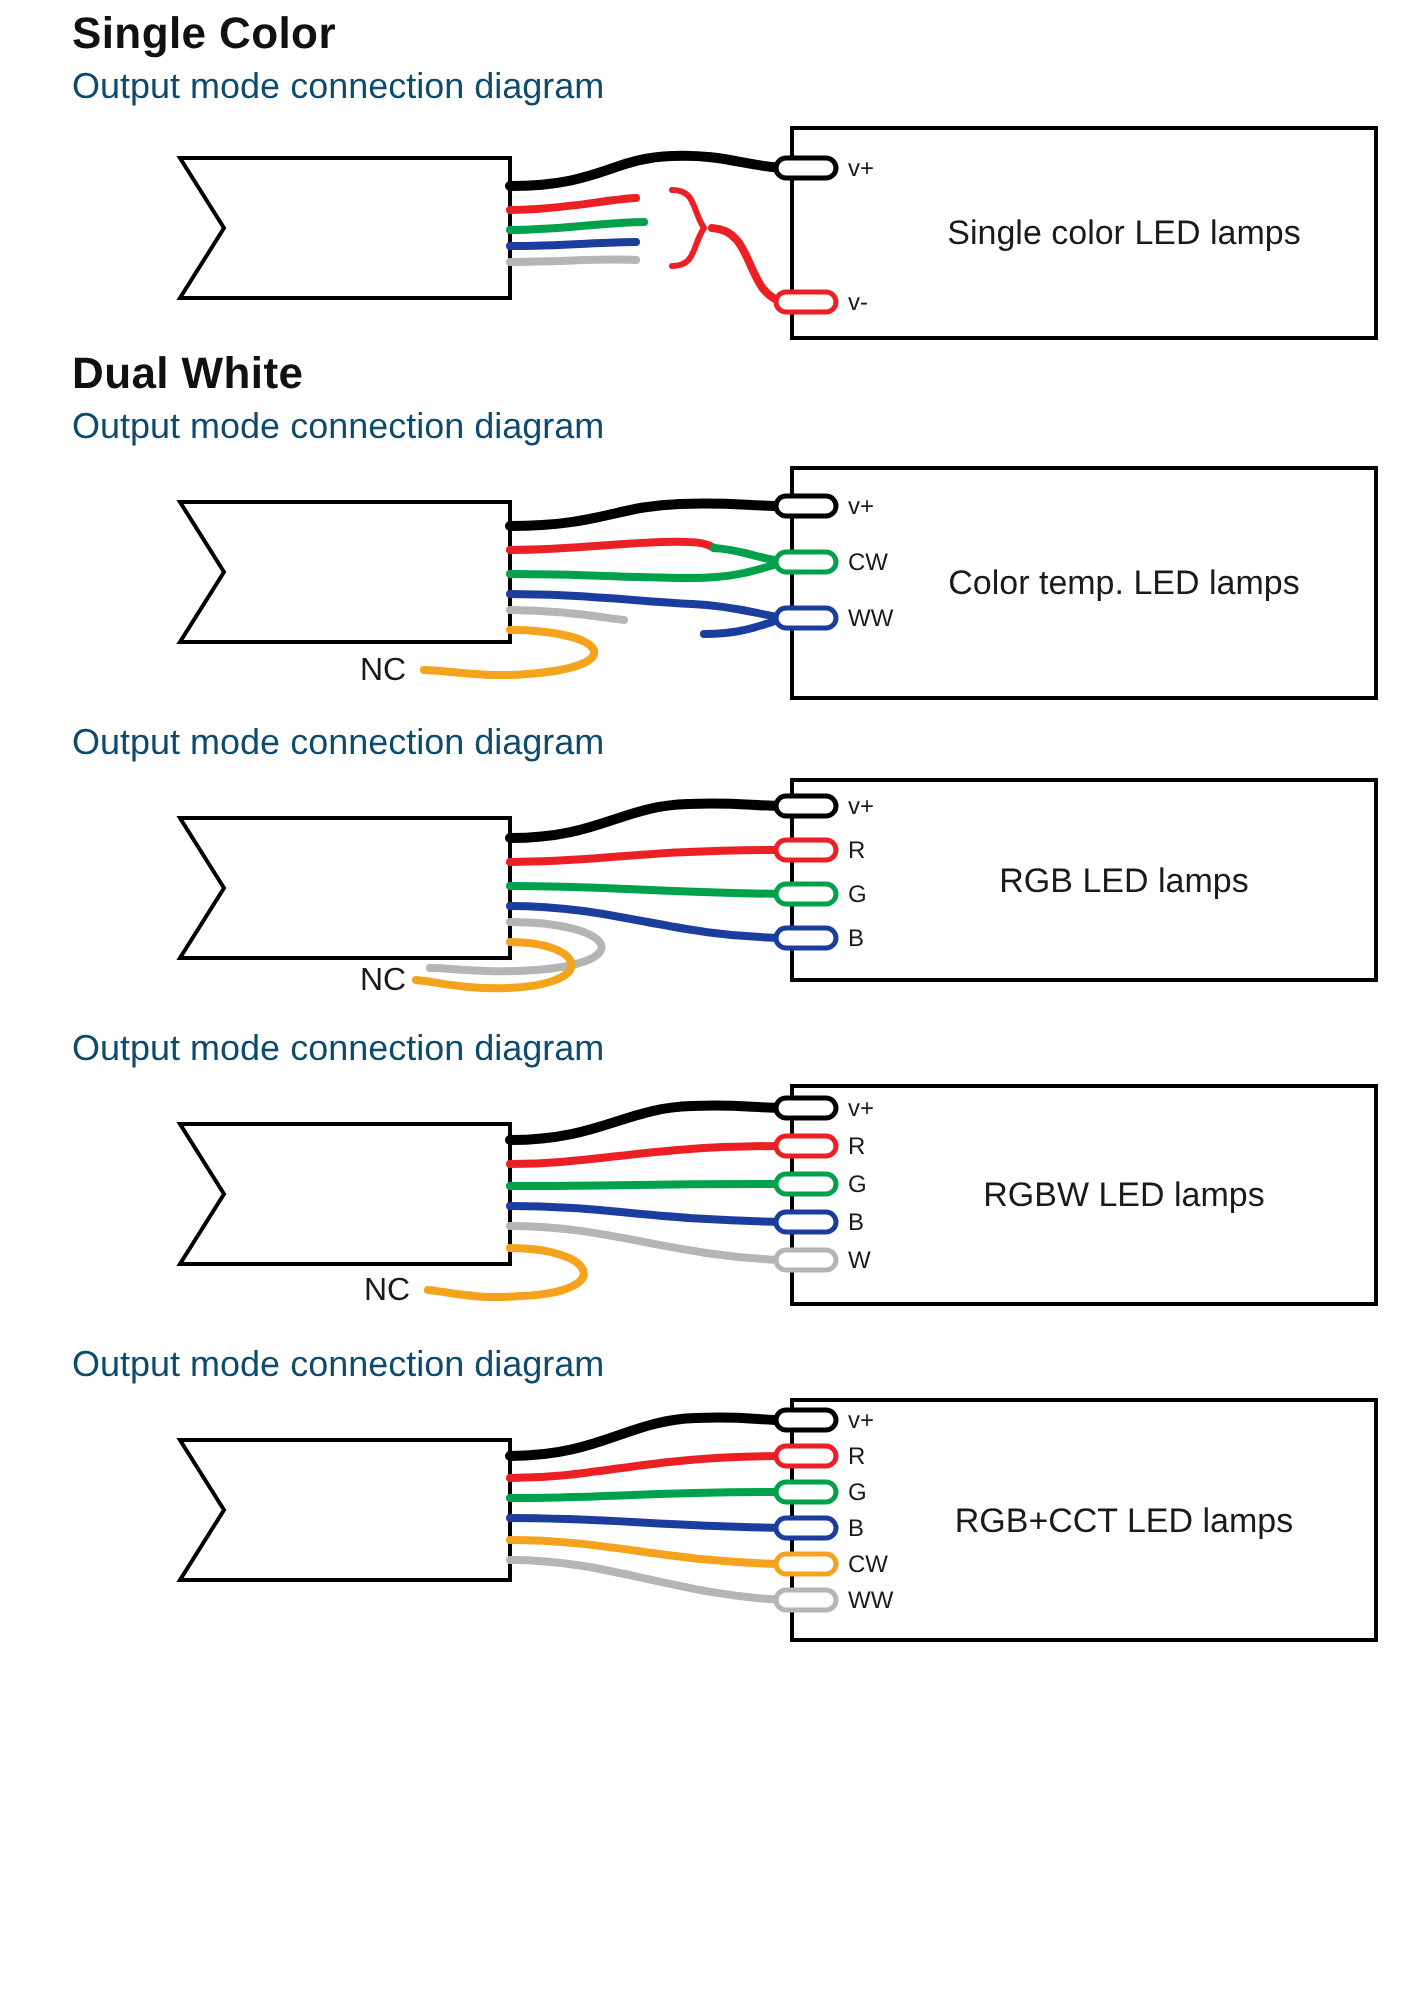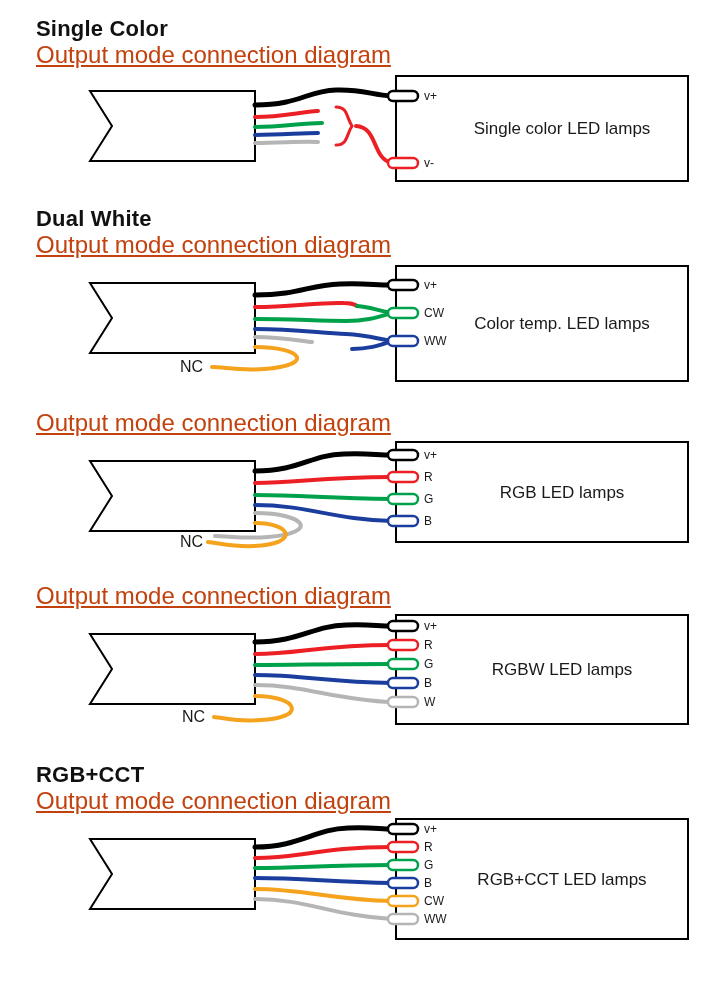--- a/index.html
+++ b/index.html
@@ -1,20 +1,20 @@
 <!DOCTYPE html>
 <html><head>
 <meta charset="utf-8">
 <style>
   html, body { margin:0; padding:0; background:#ffffff; }
   body { width:705px; font-family:"Liberation Sans", sans-serif; color:#1a1a1a; }
-  .page { width:613px; padding-top:16px; }
-  .sec + .sec { margin-top:20px; }
+  .page { width:613px; padding-top:4px; }
+  .sec + .sec { }
   .title { font-size:22px; line-height:25px; font-weight:bold; color:#111; margin:0 0 2px 36px; letter-spacing:0.2px; }
-  .subtitle { font-size:24px; line-height:24px; color:#c2410c; margin:0 0 4px 36px;text-decoration:underline; }
+  .subtitle { font-size:18px; line-height:24px; color:#0c4a6e; margin:0 0 4px 36px; }
   .diagram { display:block; }
   .cable { fill:#ffffff; stroke:#000000; stroke-width:2; stroke-linejoin:miter; }
   .box { fill:#ffffff; stroke:#000000; stroke-width:2; }
   .boxlabel { font-size:17px; fill:#1a1a1a; text-anchor:middle; }
   .wire { fill:none; stroke-linecap:round; }
   .w5 { stroke-width:5; }
   .w4 { stroke-width:4; }
   .w3 { stroke-width:3; }
   .term { fill:#ffffff; stroke-width:2.5; }
   .tlabel { font-size:12px; fill:#1a1a1a; }
@@ -117,21 +117,20 @@
       <rect class="term" x="388" y="85" width="30" height="10" rx="5" stroke="#b5b5b5"></rect>
       <text class="tlabel" x="424" y="18">v+</text>
       <text class="tlabel" x="424" y="37">R</text>
       <text class="tlabel" x="424" y="56">G</text>
       <text class="tlabel" x="424" y="75">B</text>
       <text class="tlabel" x="424" y="94">W</text>
     </svg>
   </section>
 
   <section class="sec">
-    <h2 class="title">RGB+CCT</h2>
     <p class="subtitle">Output mode connection diagram</p>
     <svg class="diagram" width="705" height="130" viewBox="0 0 705 130">
       <path class="cable" d="M90,22 L255,22 L255,92 L90,92 L112,57 Z"></path>
       <rect class="box" x="396" y="2" width="292" height="120"></rect>
       <text class="boxlabel" x="562" y="68">RGB+CCT LED lamps</text>
       <path class="wire w5" d="M255,30 C300,30 314,12 348,11 C370,10 380,12 392,12" stroke="#000000"></path>
       <path class="wire w4" d="M255,41 C300,41 322,30 392,30" stroke="#ec2024"></path>
       <path class="wire w4" d="M255,51 C302,51 324,48 392,48" stroke="#00a14b"></path>
       <path class="wire w4" d="M255,61 C305,61 330,65 392,66" stroke="#1b3d9e"></path>
       <path class="wire w4" d="M255,72 C305,72 332,83 392,84" stroke="#f5a21c"></path>

